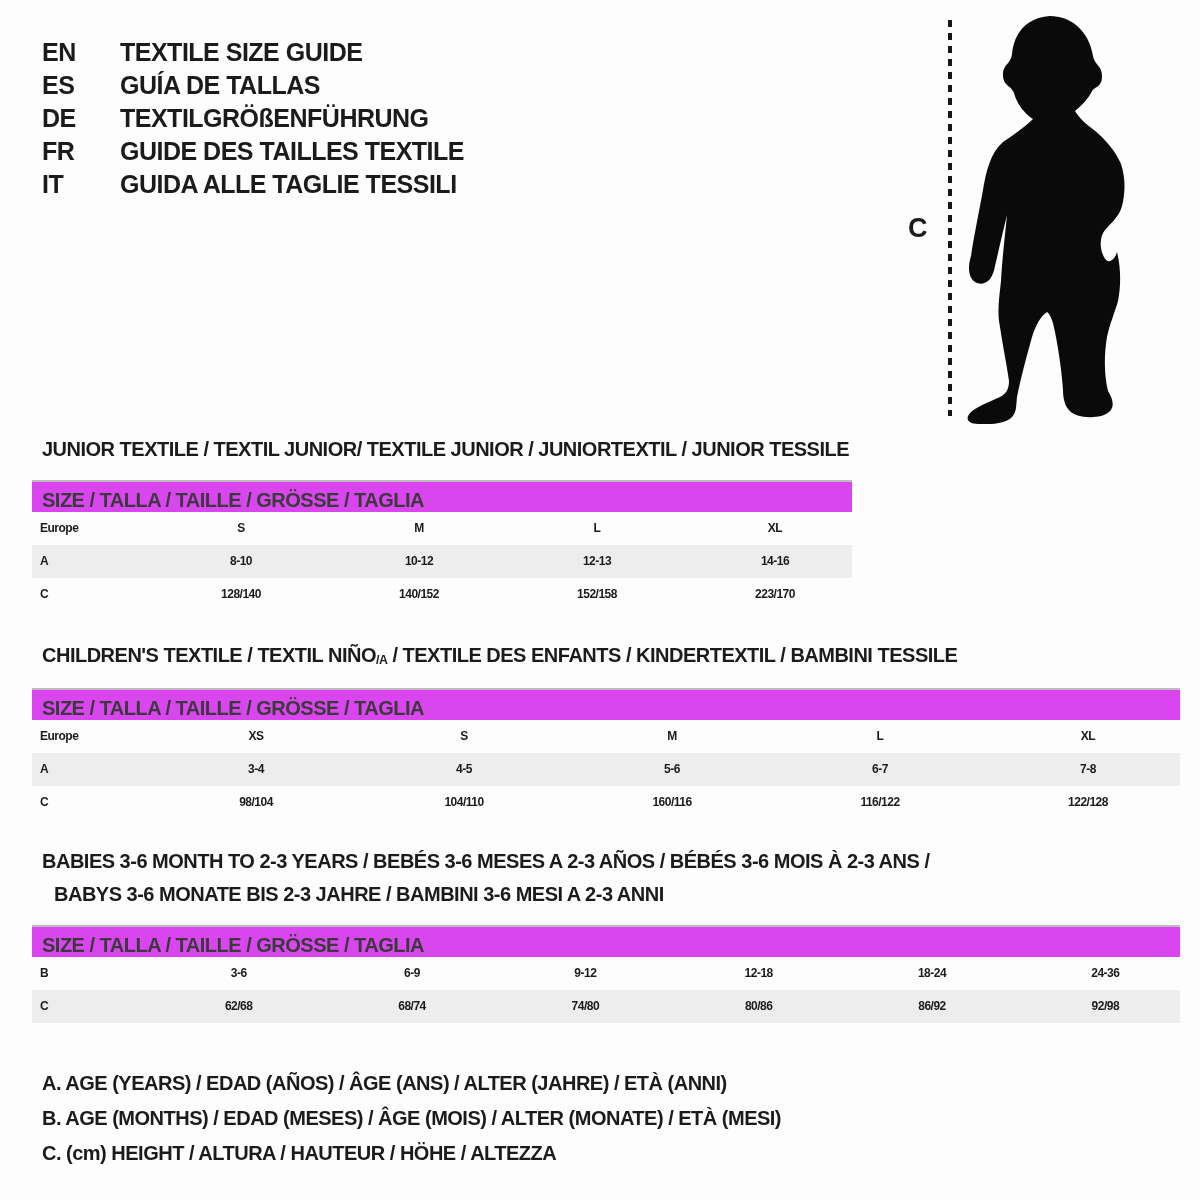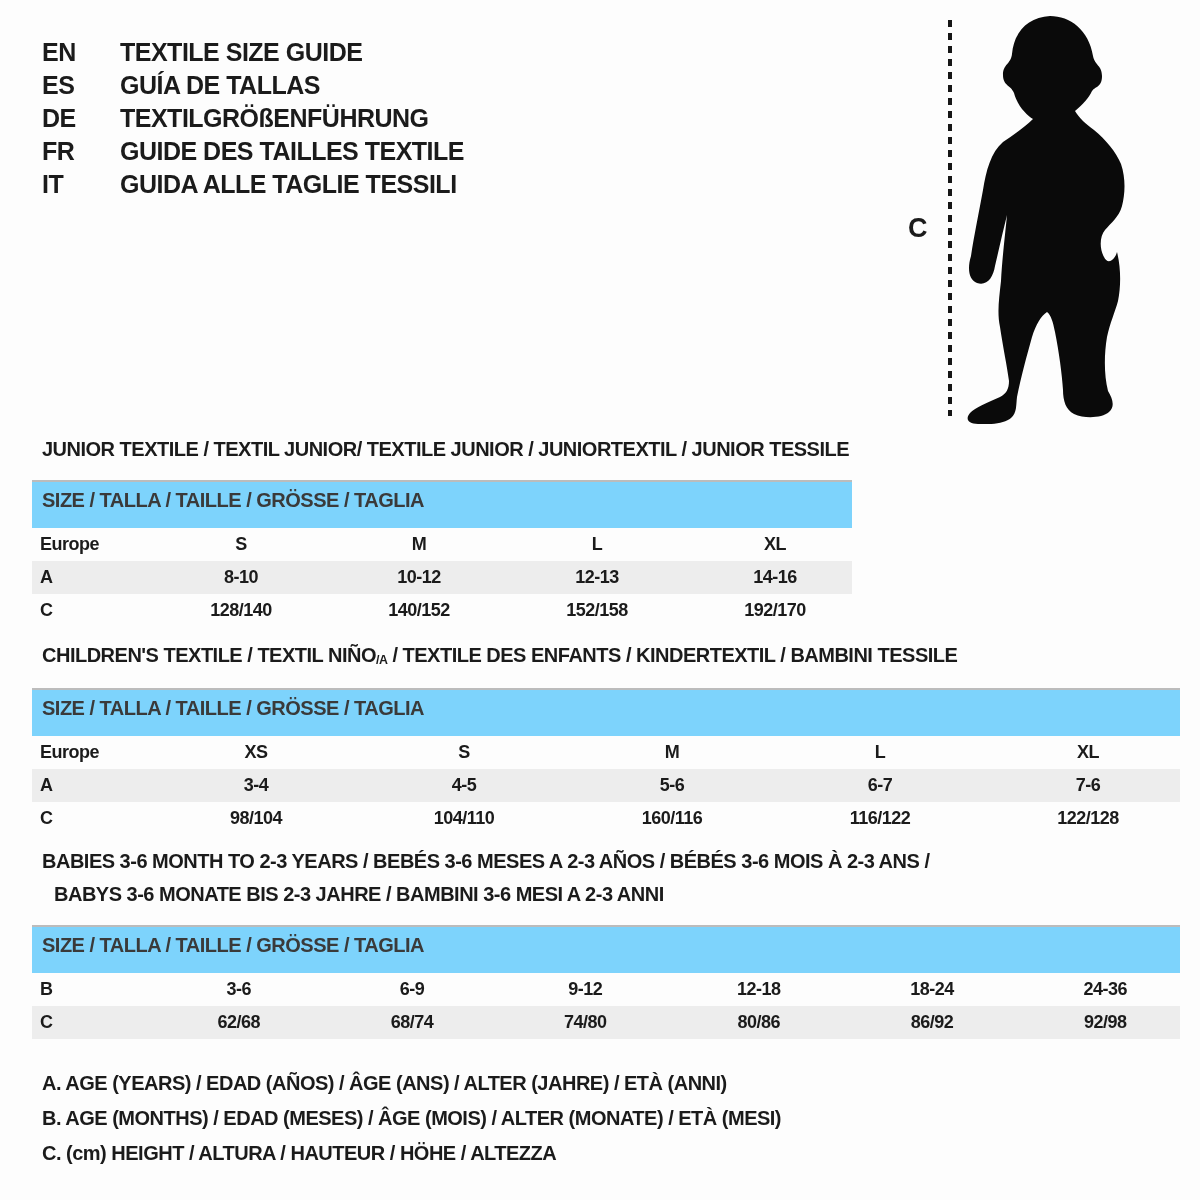--- a/index.html
+++ b/index.html
@@ -34,26 +34,26 @@
   .h-babies1  { left: 42px; top: 850px; text-align: center; }
   .h-babies2  { left: 54px; top: 883px; }
   .sub { font-size: 0.62em; vertical-align: -0.15em; }
 
   
   .table { position: absolute; left: 32px; }
   .t-junior   { top: 480px; width: 820px; }
   .t-children { top: 688px; width: 1148px; }
   .t-babies   { top: 925px; width: 1148px; }
   .size-bar {
-    height: 48px; line-height: 36px;
-    background: #7dd3fc; border-top: 2px solid #bcbcbc;
+    height: 32px; line-height: 36px;
+    background: #d946ef; border-top: 2px solid #bcbcbc;
     box-sizing: border-box;
     padding-left: 10px; font-size: 20px; color: #3a3a3a;
   }
-  .trow { display: flex; height: 33px; line-height: 33px; font-size: 18px; gap: 24px; }
+  .trow { display: flex; height: 33px; line-height: 33px; font-size: 12px; gap: 24px; }
   .trow.alt { background: #ededed; }
   .tlabel { width: 100px; padding-left: 8px; }
   .tcell { flex: 1; text-align: center; }
 
   
   .legend { position: absolute; left: 42px; top: 1066px; }
   .legend-line { height: 35px; line-height: 35px; font-size: 20px; white-space: nowrap; }
 </style>
 </head>
 <body>
@@ -117,42 +117,42 @@
       <span class="tcell">8-10</span>
       <span class="tcell">10-12</span>
       <span class="tcell">12-13</span>
       <span class="tcell">14-16</span>
     </div>
     <div class="trow">
       <span class="tlabel">C</span>
       <span class="tcell">128/140</span>
       <span class="tcell">140/152</span>
       <span class="tcell">152/158</span>
-      <span class="tcell">192/170</span>
+      <span class="tcell">223/170</span>
     </div>
   </div>
 
   <h2 class="heading h-children"><span>CHILDREN'S TEXTILE / TEXTIL NIÑO</span><span class="sub">/A</span><span> / TEXTILE DES ENFANTS / KINDERTEXTIL / BAMBINI TESSILE</span></h2>
   <div class="table t-children">
     <div class="size-bar"><span>SIZE / TALLA / TAILLE / GRÖSSE / TAGLIA</span></div>
     <div class="trow">
       <span class="tlabel">Europe</span>
       <span class="tcell">XS</span>
       <span class="tcell">S</span>
       <span class="tcell">M</span>
       <span class="tcell">L</span>
       <span class="tcell">XL</span>
     </div>
     <div class="trow alt">
       <span class="tlabel">A</span>
       <span class="tcell">3-4</span>
       <span class="tcell">4-5</span>
       <span class="tcell">5-6</span>
       <span class="tcell">6-7</span>
-      <span class="tcell">7-6</span>
+      <span class="tcell">7-8</span>
     </div>
     <div class="trow">
       <span class="tlabel">C</span>
       <span class="tcell">98/104</span>
       <span class="tcell">104/110</span>
       <span class="tcell">160/116</span>
       <span class="tcell">116/122</span>
       <span class="tcell">122/128</span>
     </div>
   </div>

